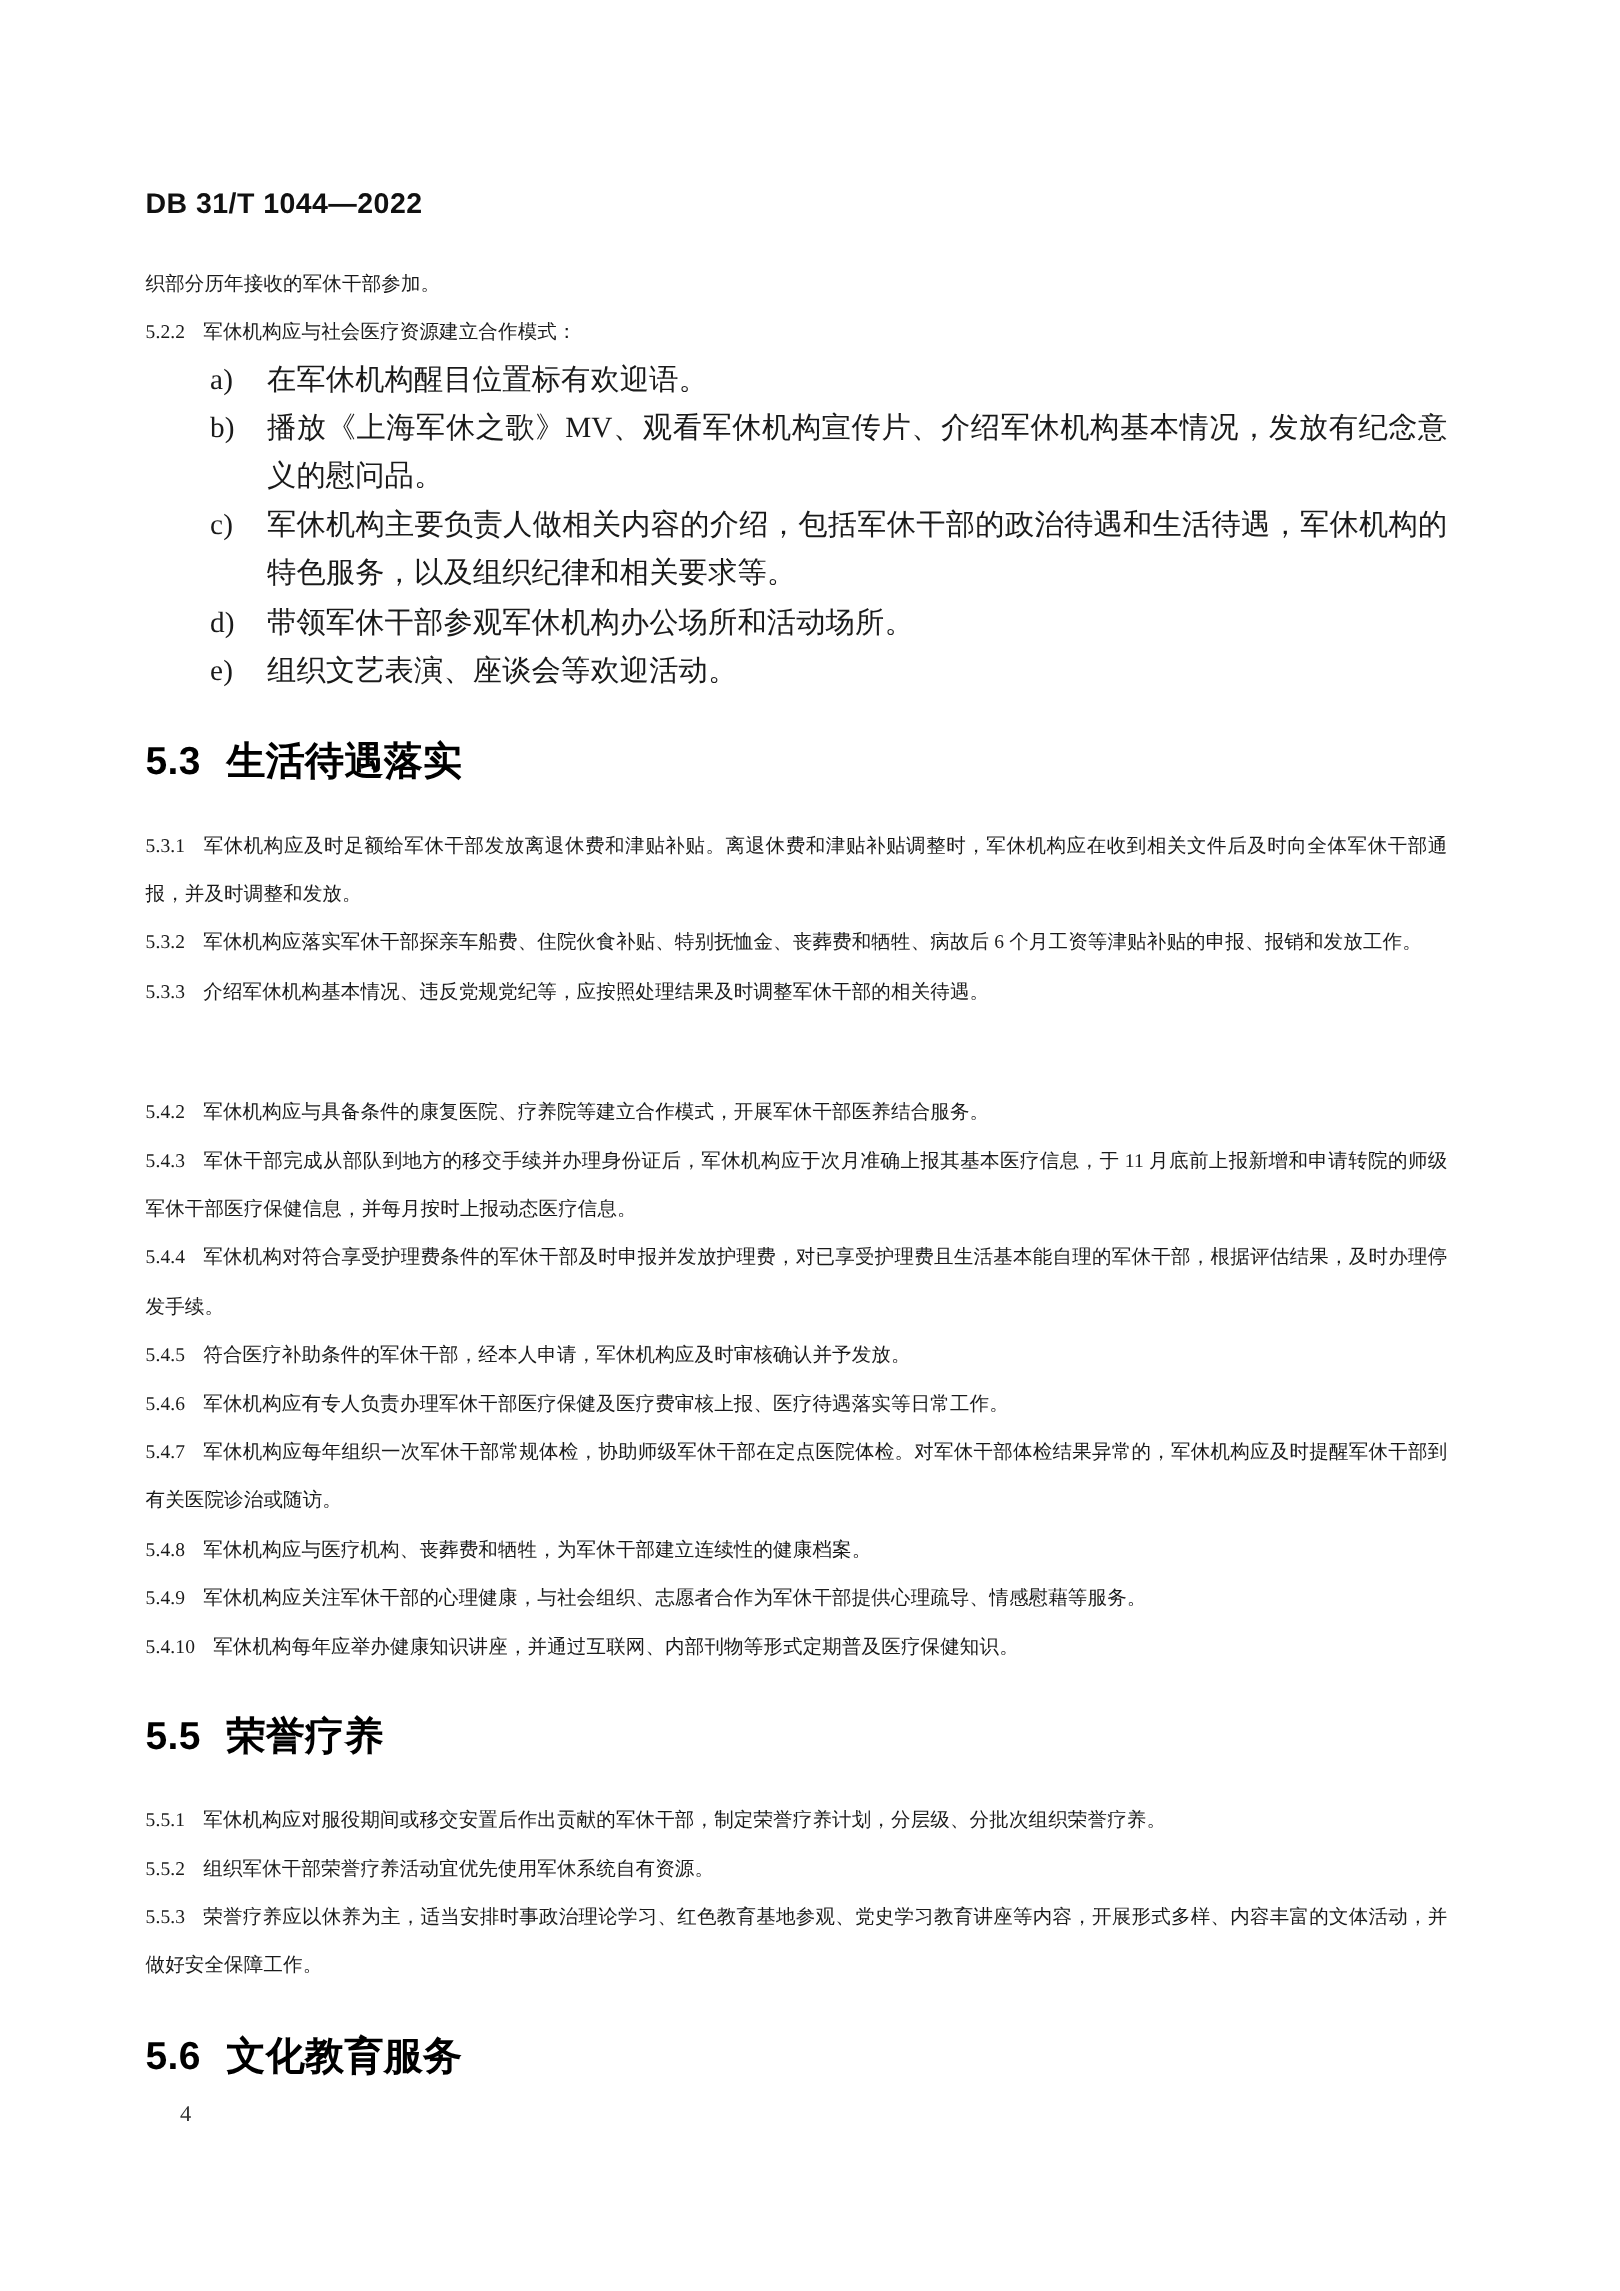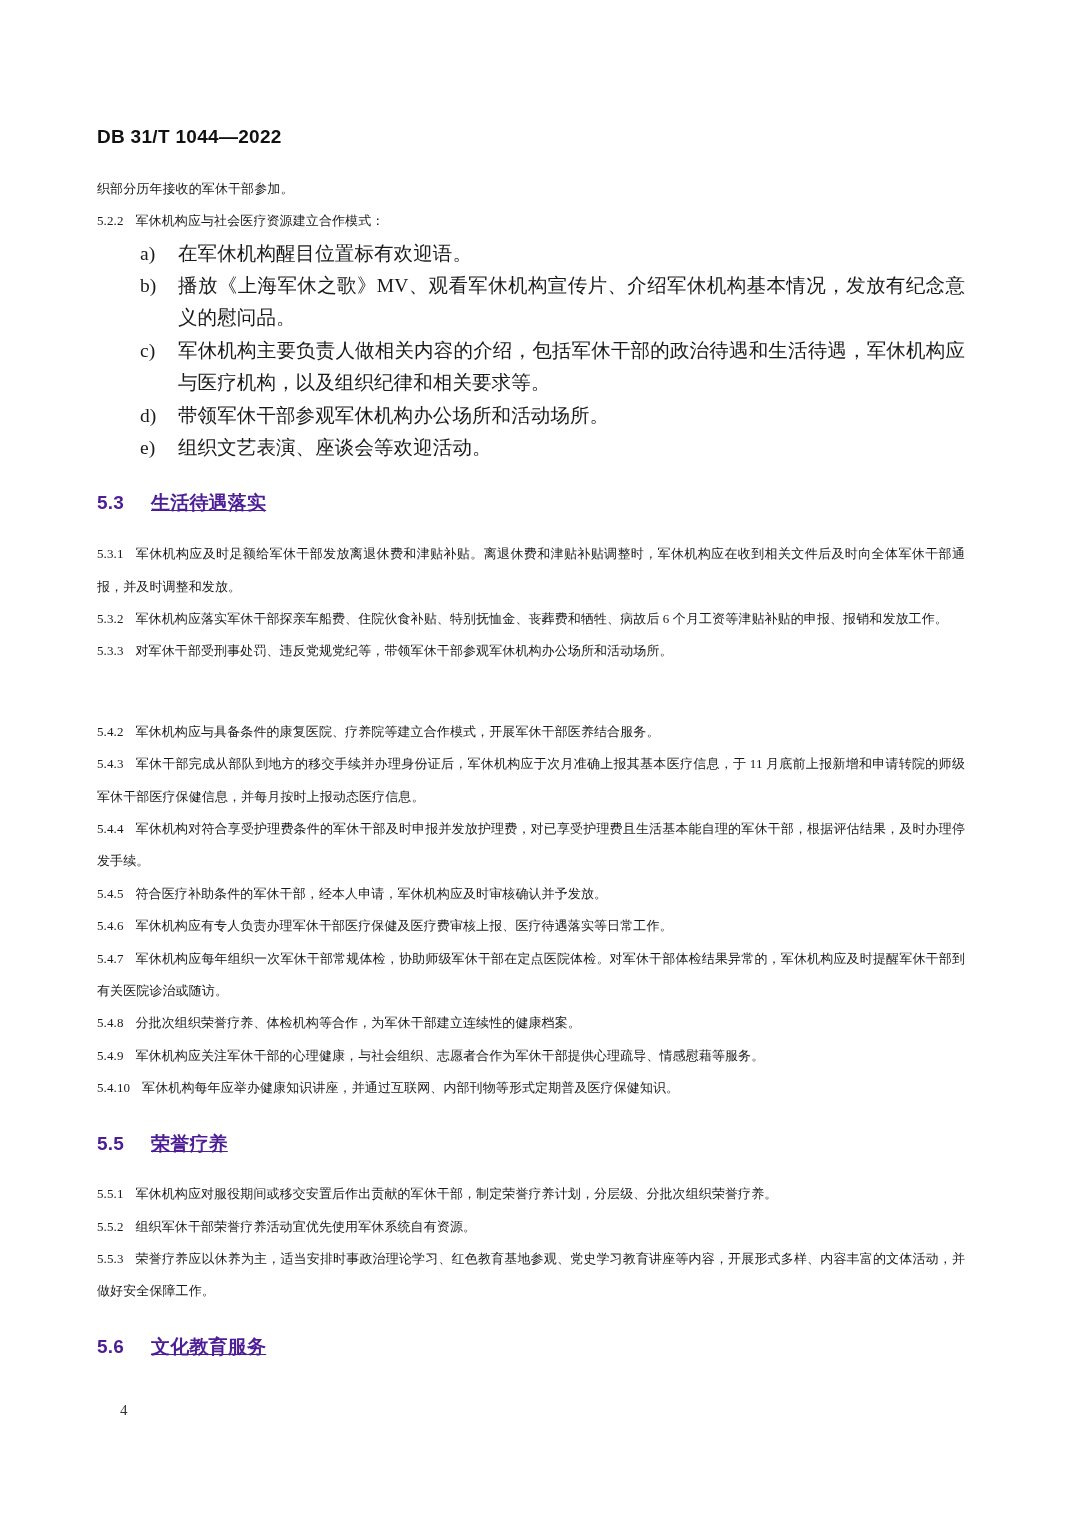--- a/index.html
+++ b/index.html
@@ -79,27 +79,26 @@
     position: absolute;
     left: 43px;
     top: 0;
     font-size: 19.5px;
     line-height: 32.4px;
   }
 
   
   .clause-h {
     font-family: "Liberation Sans", "DejaVu Sans", sans-serif;
-    font-size: 19px;
+    font-size: 26px;
     font-weight: bold;
-    color: #4c1d95;
+    color: #000000;
     line-height: 1.35;
     margin: 0;
     letter-spacing: 0.2px;
-    text-decoration: underline;
   }
   .clause-h .cnum {
     display: inline-block;
     min-width: 54px;
   }
 
   .sp-after-head { height: 22px; }
   .sp-before-head { height: 26px; }
 
   .page-number {
@@ -129,21 +128,21 @@
       <li class="alpha-item">
         <span class="marker">a)</span>
         <span>在军休机构醒目位置标有欢迎语。</span>
       </li>
       <li class="alpha-item">
         <span class="marker">b)</span>
         <span>播放《上海军休之歌》MV、观看军休机构宣传片、介绍军休机构基本情况，发放有纪念意义的慰问品。</span>
       </li>
       <li class="alpha-item">
         <span class="marker">c)</span>
-        <span>军休机构主要负责人做相关内容的介绍，包括军休干部的政治待遇和生活待遇，军休机构应与医疗机构，以及组织纪律和相关要求等。</span>
+        <span>军休机构主要负责人做相关内容的介绍，包括军休干部的政治待遇和生活待遇，军休机构的特色服务，以及组织纪律和相关要求等。</span>
       </li>
       <li class="alpha-item">
         <span class="marker">d)</span>
         <span>带领军休干部参观军休机构办公场所和活动场所。</span>
       </li>
       <li class="alpha-item">
         <span class="marker">e)</span>
         <span>组织文艺表演、座谈会等欢迎活动。</span>
       </li>
     </ul>
@@ -154,21 +153,21 @@
     </h2>
     <div class="sp-after-head"></div>
 
     <p class="para hang">
       <span class="num">5.3.1</span><span>军休机构应及时足额给军休干部发放离退休费和津贴补贴。离退休费和津贴补贴调整时，军休机构应在收到相关文件后及时向全体军休干部通报，并及时调整和发放。</span>
     </p>
     <p class="para hang">
       <span class="num">5.3.2</span><span>军休机构应落实军休干部探亲车船费、住院伙食补贴、特别抚恤金、丧葬费和牺牲、病故后 6 个月工资等津贴补贴的申报、报销和发放工作。</span>
     </p>
     <p class="para hang">
-      <span class="num">5.3.3</span><span>对军休干部受刑事处罚、违反党规党纪等，带领军休干部参观军休机构办公场所和活动场所。</span>
+      <span class="num">5.3.3</span><span>介绍军休机构基本情况、违反党规党纪等，应按照处理结果及时调整军休干部的相关待遇。</span>
     </p>
 
     <div class="sp-before-head"></div>
     <div class="sp-after-head"></div>
 
     <p class="para hang">
       <span class="num">5.4.2</span><span>军休机构应与具备条件的康复医院、疗养院等建立合作模式，开展军休干部医养结合服务。</span>
     </p>
     <p class="para hang">
       <span class="num">5.4.3</span><span>军休干部完成从部队到地方的移交手续并办理身份证后，军休机构应于次月准确上报其基本医疗信息，于 11 月底前上报新增和申请转院的师级军休干部医疗保健信息，并每月按时上报动态医疗信息。</span>
@@ -179,21 +178,21 @@
     <p class="para hang">
       <span class="num">5.4.5</span><span>符合医疗补助条件的军休干部，经本人申请，军休机构应及时审核确认并予发放。</span>
     </p>
     <p class="para hang">
       <span class="num">5.4.6</span><span>军休机构应有专人负责办理军休干部医疗保健及医疗费审核上报、医疗待遇落实等日常工作。</span>
     </p>
     <p class="para hang">
       <span class="num">5.4.7</span><span>军休机构应每年组织一次军休干部常规体检，协助师级军休干部在定点医院体检。对军休干部体检结果异常的，军休机构应及时提醒军休干部到有关医院诊治或随访。</span>
     </p>
     <p class="para hang">
-      <span class="num">5.4.8</span><span>分批次组织荣誉疗养、体检机构等合作，为军休干部建立连续性的健康档案。</span>
+      <span class="num">5.4.8</span><span>军休机构应与医疗机构、丧葬费和牺牲，为军休干部建立连续性的健康档案。</span>
     </p>
     <p class="para hang">
       <span class="num">5.4.9</span><span>军休机构应关注军休干部的心理健康，与社会组织、志愿者合作为军休干部提供心理疏导、情感慰藉等服务。</span>
     </p>
     <p class="para hang">
       <span class="num">5.4.10</span><span>军休机构每年应举办健康知识讲座，并通过互联网、内部刊物等形式定期普及医疗保健知识。</span>
     </p>
 
     <div class="sp-before-head"></div>
     <h2 class="clause-h">

